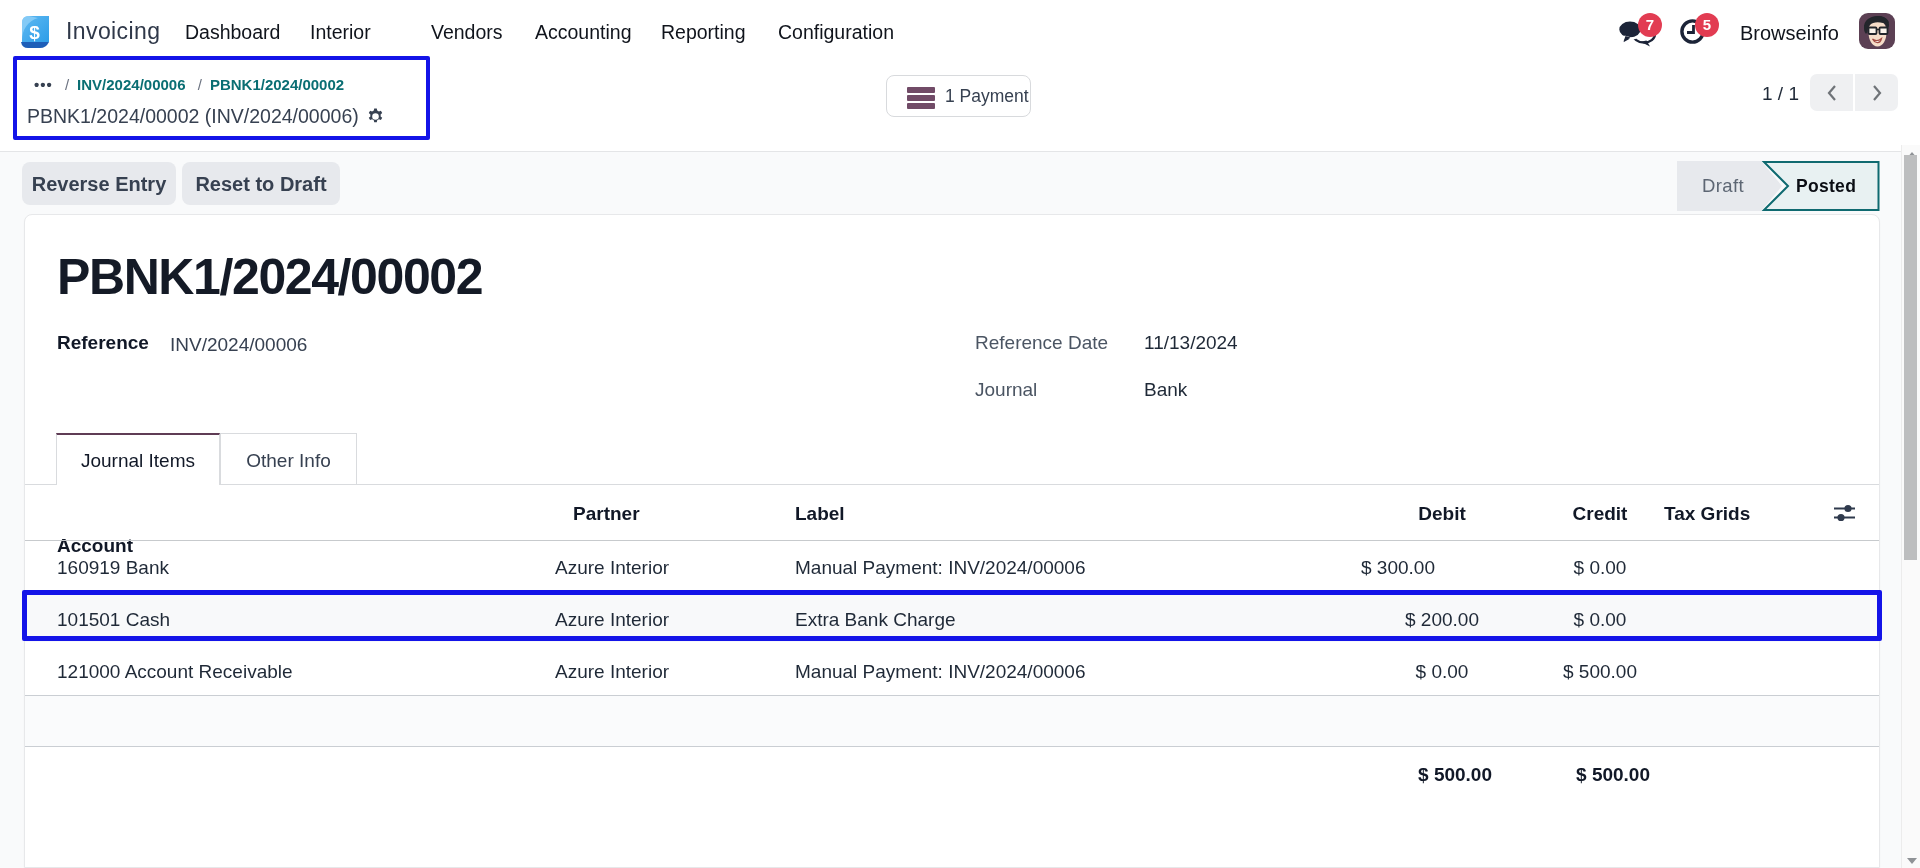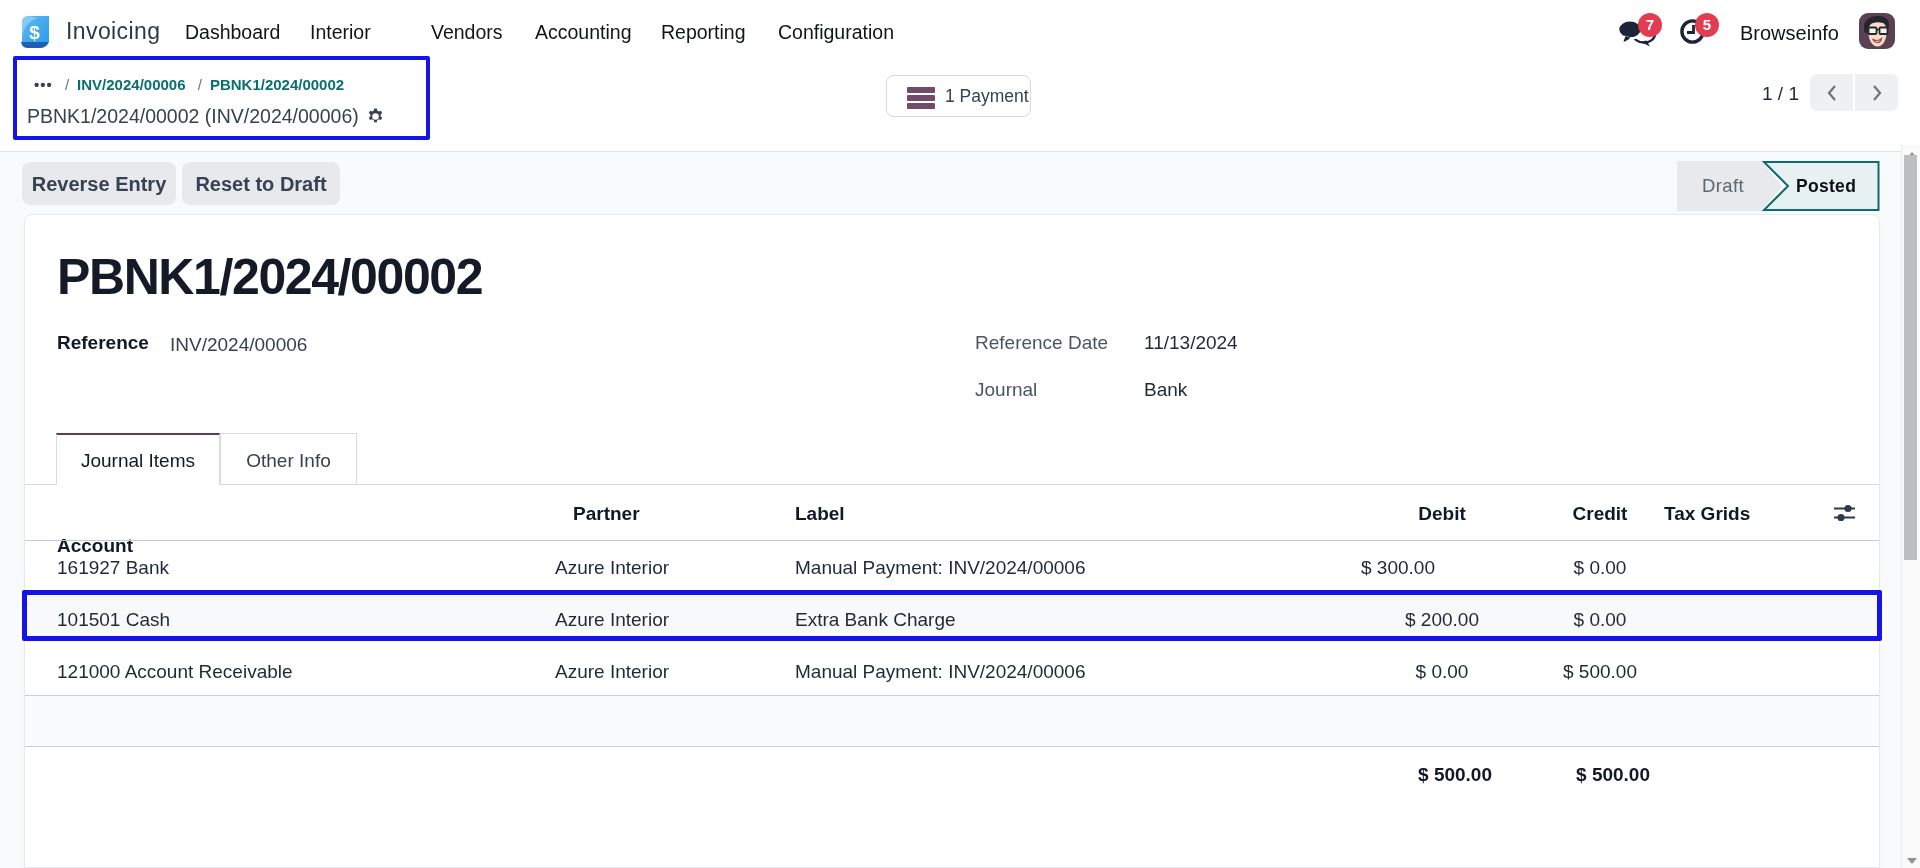--- a/index.html
+++ b/index.html
@@ -187,21 +187,21 @@
 <div class="th num" style="left:1392px;width:100px;">Debit</div>
 <div class="th num" style="left:1550px;width:100px;">Credit</div>
 <div class="th" style="left:1664px;">Tax Grids</div>
 <svg class="abs" style="left:1834px;top:504px" width="21" height="18" viewBox="0 0 21 18">
   <path d="M0 4.5 H21 M0 13.5 H21" stroke="#2f3a4d" stroke-width="2.2"></path>
   <circle cx="14" cy="4.5" r="3.6" fill="#2f3a4d"></circle>
   <circle cx="7" cy="13.5" r="3.6" fill="#2f3a4d"></circle>
 </svg>
 <div class="rowline" style="top:540px;background:#c7cacd;"></div>
 
-<div class="cell" style="left:57px;top:557px;">161927 Bank</div>
+<div class="cell" style="left:57px;top:557px;">160919 Bank</div>
 <div class="cell" style="left:555px;top:557px;">Azure Interior</div>
 <div class="cell" style="left:795px;top:557px;">Manual Payment: INV/2024/00006</div>
 <div class="cell num" style="left:1348px;top:557px;width:100px;">$ 300.00</div>
 <div class="cell num" style="left:1550px;top:557px;width:100px;">$ 0.00</div>
 <div class="rowline" style="top:592px;"></div>
 
 <div class="abs" style="left:25px;top:592px;width:1854px;height:50px;background:#f8f9fa;"></div>
 <div class="cell" style="left:57px;top:609px;">101501 Cash</div>
 <div class="cell" style="left:555px;top:609px;">Azure Interior</div>
 <div class="cell" style="left:795px;top:609px;">Extra Bank Charge</div>

